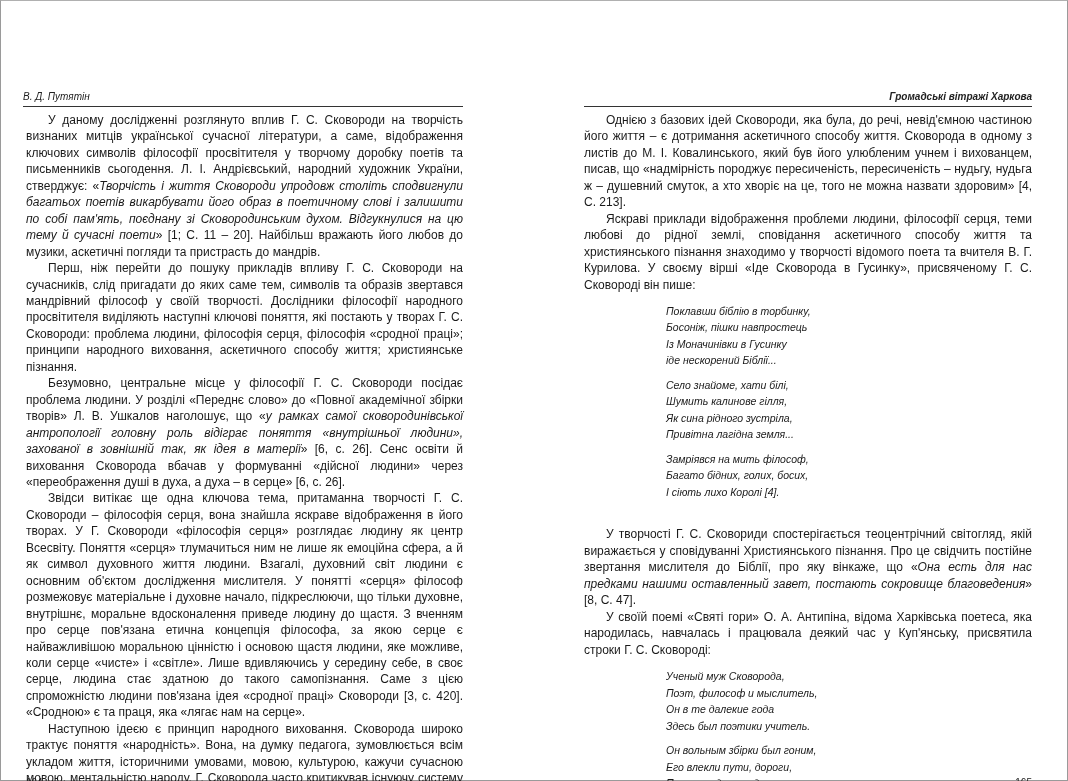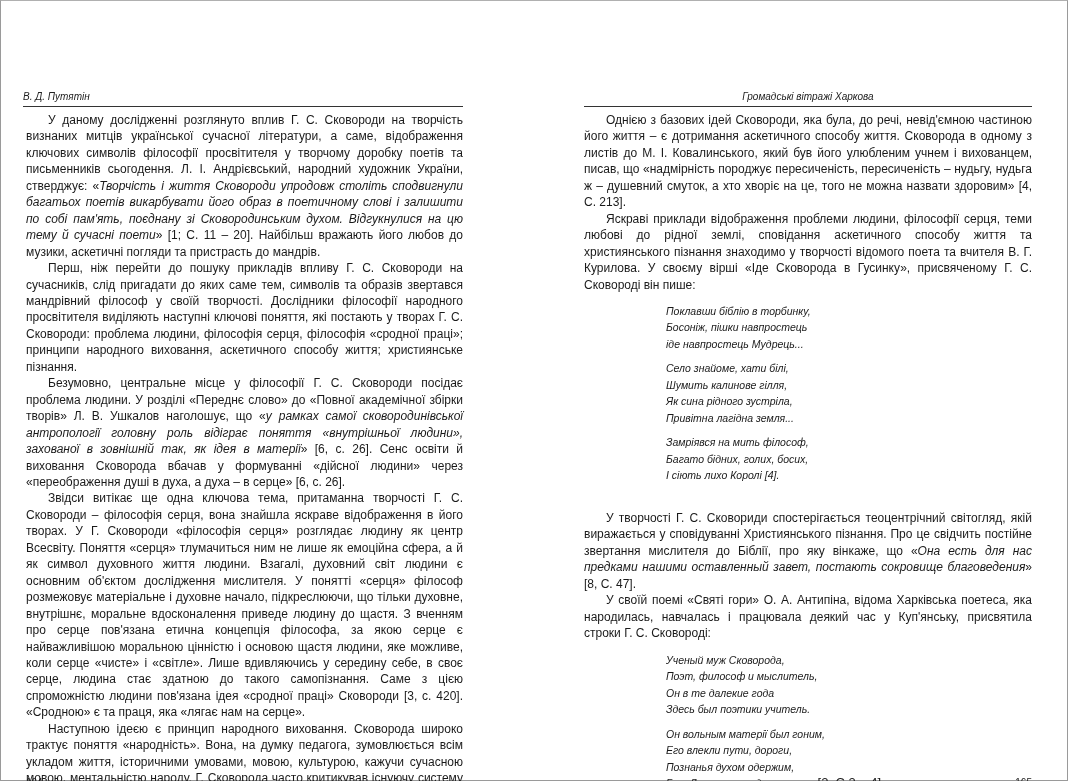--- a/index.html
+++ b/index.html
@@ -12,21 +12,21 @@
     border: 1px solid #9a9a9a; border-top-color: #b0b0b0; background: #fff;
   }
   .page { position: absolute; top: 0; height: 618px; margin-top: 48px; }
   .page.left { left: 22px; width: 440px; }
   .page.right { left: 583px; width: 448px; }
   .running-head {
     position: absolute; top: 42px; left: 0; right: 0;
     font-size: 10px; font-style: italic; color: #222;
     border-bottom: 1px solid #333; padding-bottom: 3px; height: 12px; line-height: 12px;
   }
-  .page.right .running-head { text-align: center; }
+  .page.right .running-head { text-align: right; font-weight: bold; }
   .body-text {
     position: absolute; top: 63px; left: 3px; right: 0;
     font-size: 12px; line-height: 16.45px; text-align: justify;
   }
   .page.right .body-text { left: 0; }
   .body-text p { margin: 0; text-indent: 22px; }
   .body-text em { }
   .poem {
     margin: 10px 0 0 0; padding-left: 82px;
     font-size: 10.5px; font-style: italic; line-height: 16.5px; text-align: left;
@@ -59,21 +59,22 @@
   <div class="page right">
     <div class="running-head">Громадські вітражі Харкова</div>
     <div class="body-text">
       <p>Однією з базових ідей Сковороди, яка була, до речі, невід'ємною частиною його життя – є дотримання аскетичного способу життя. Сковорода в одному з листів до М. І. Ковалинського, який був його улюбленим учнем і вихованцем, писав, що «надмірність породжує пересиченість, пересиченість – нудьгу, нудьга ж – душевний смуток, а хто хворіє на це, того не можна назвати здоровим» [4, С. 213].</p>
       <p>Яскраві приклади відображення проблеми людини, філософії серця, теми любові до рідної землі, сповідання аскетичного способу життя та християнського пізнання знаходимо у творчості відомого поета та вчителя В. Г. Курилова. У своєму вірші «Іде Сковорода в Гусинку», присвяченому Г. С. Сковороді він пише:</p>
 
       <div class="poem">
         <div class="stanza">
           <span class="line">Поклавши біблію в торбинку,</span>
           <span class="line">Босоніж, пішки навпростець</span>
-          <span class="line">іде навпростець Мудрець...</span>
+          <span class="line">Із Моначинівки в Гусинку</span>
+          <span class="line">іде нескорений Біблії...</span>
         </div>
         <div class="stanza">
           <span class="line">Село знайоме, хати білі,</span>
           <span class="line">Шумить калинове гілля,</span>
           <span class="line">Як сина рідного зустріла,</span>
           <span class="line">Привітна лагідна земля...</span>
         </div>
         <div class="stanza">
           <span class="line">Замріявся на мить філософ,</span>
           <span class="line">Багато бідних, голих, босих,</span>
@@ -85,21 +86,21 @@
       <p>У своїй поемі «Святі гори» О. А. Антипіна, відома Харківська поетеса, яка народилась, навчалась і працювала деякий час у Куп'янську, присвятила строки Г. С. Сковороді:</p>
 
       <div class="poem">
         <div class="stanza">
           <span class="line">Ученый муж Сковорода,</span>
           <span class="line">Поэт, философ и мыслитель,</span>
           <span class="line">Он в те далекие года</span>
           <span class="line">Здесь был поэтики учитель.</span>
         </div>
         <div class="stanza">
-          <span class="line">Он вольным матерії был гоним,</span>
+          <span class="line">Он вольным збірки был гоним,</span>
           <span class="line">Его влекли пути, дороги,</span>
           <span class="line">Познанья духом одержим,</span>
           <span class="line"><span>Был Диогеном он для многих.</span><span class="ref"> [2, С 3 – 4]</span></span>
         </div>
       </div>
     </div>
     <div class="page-number">165</div>
   </div>
 
 </div>

